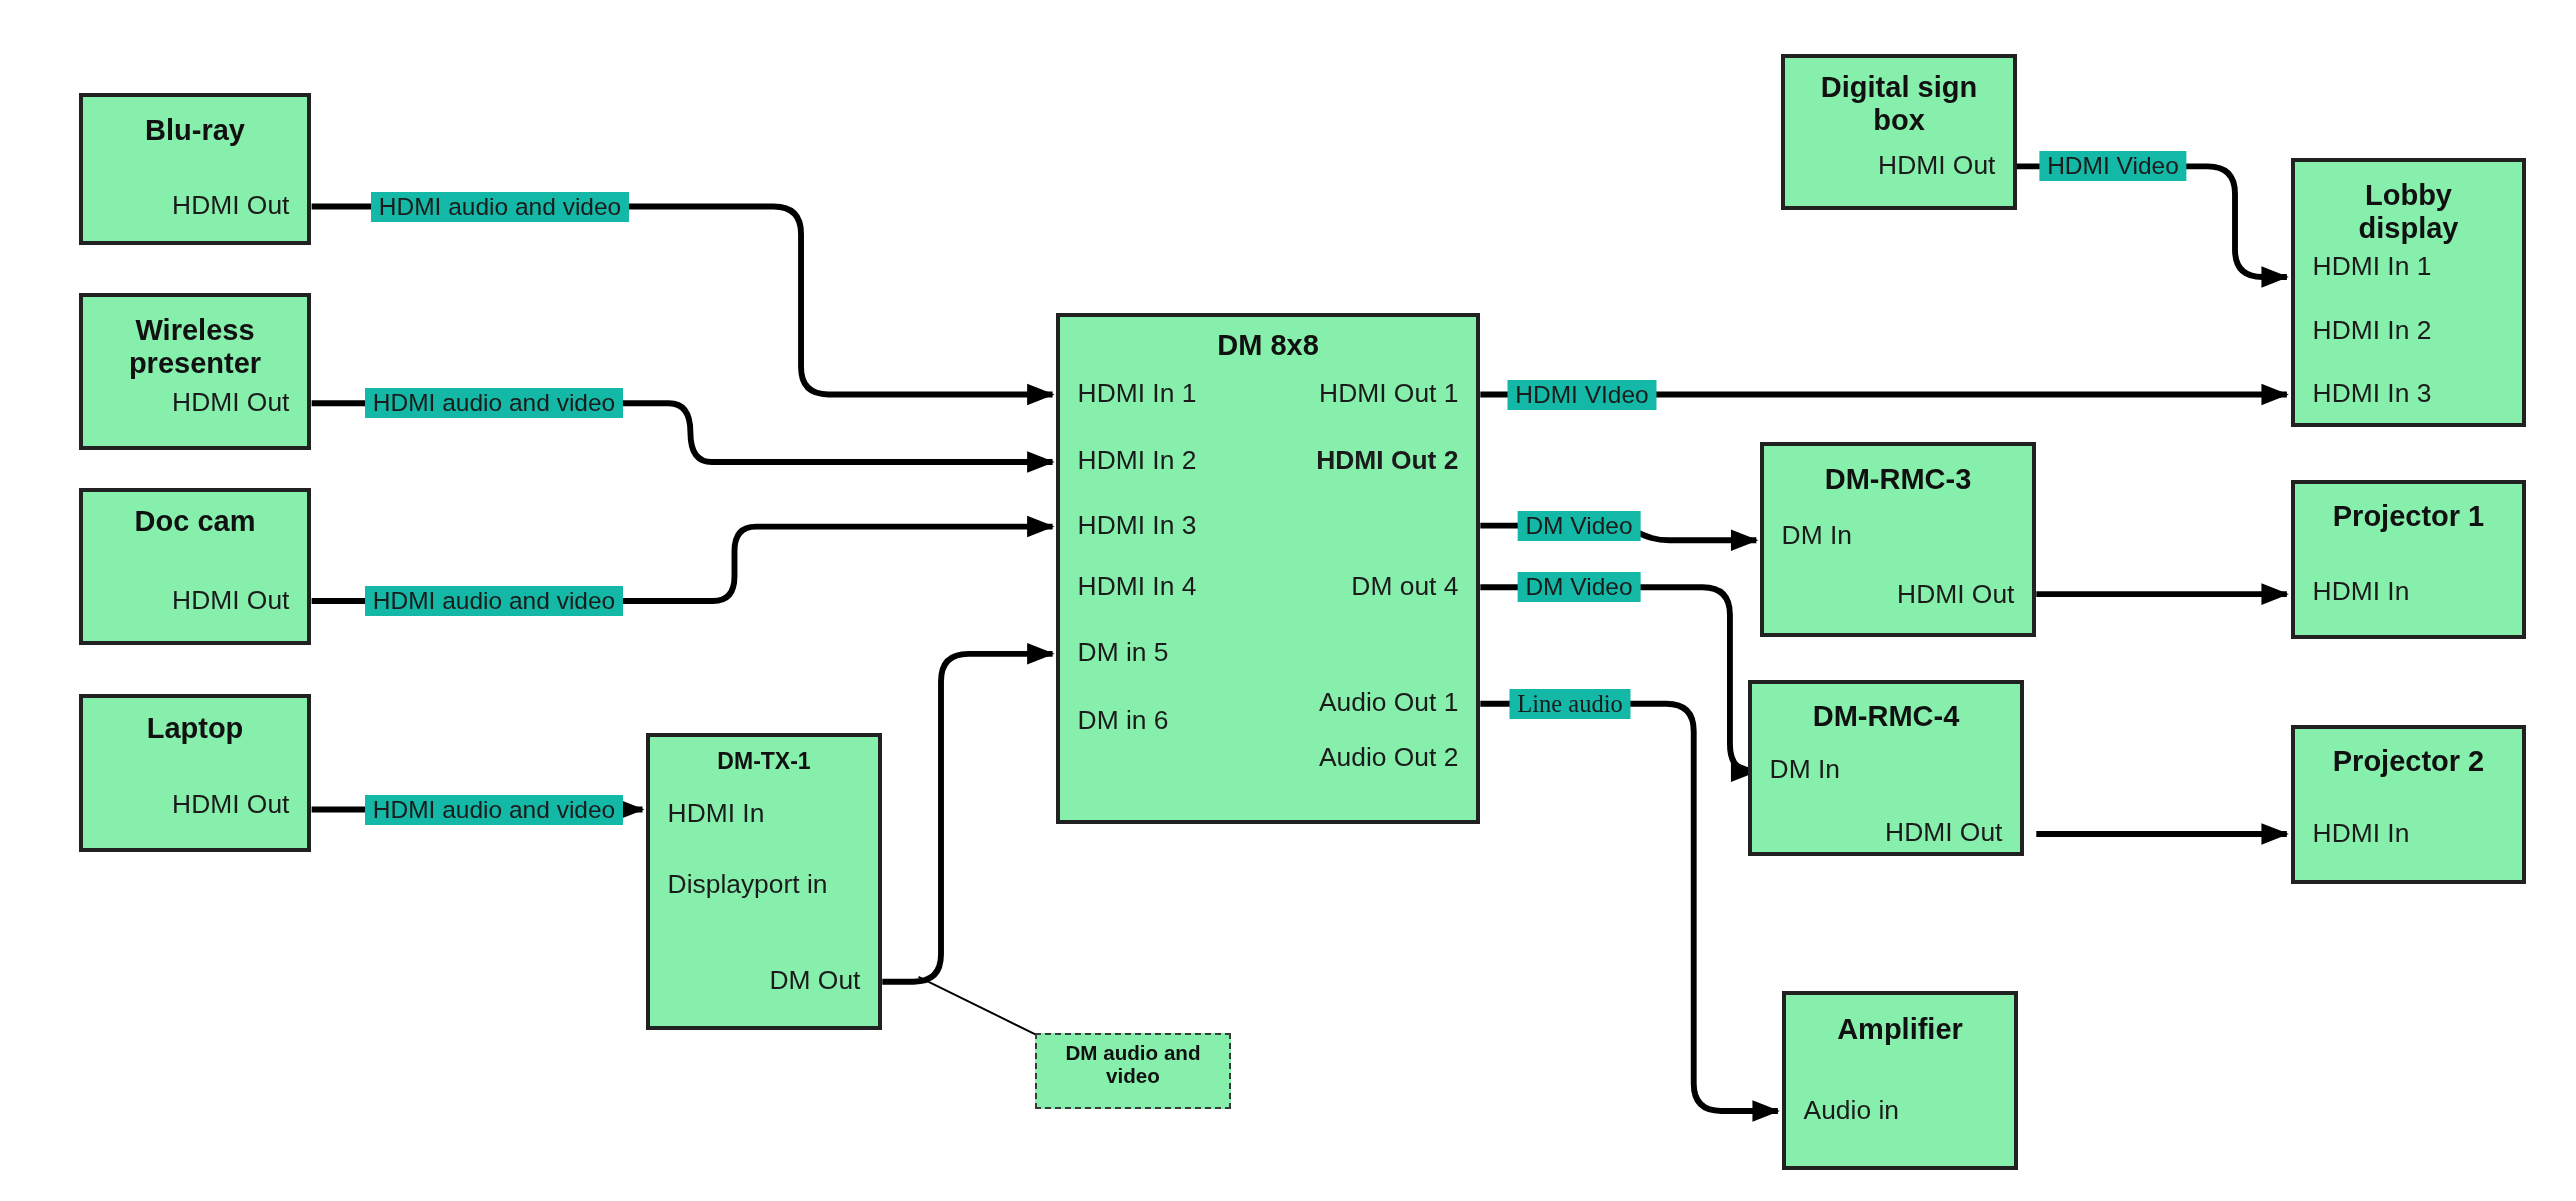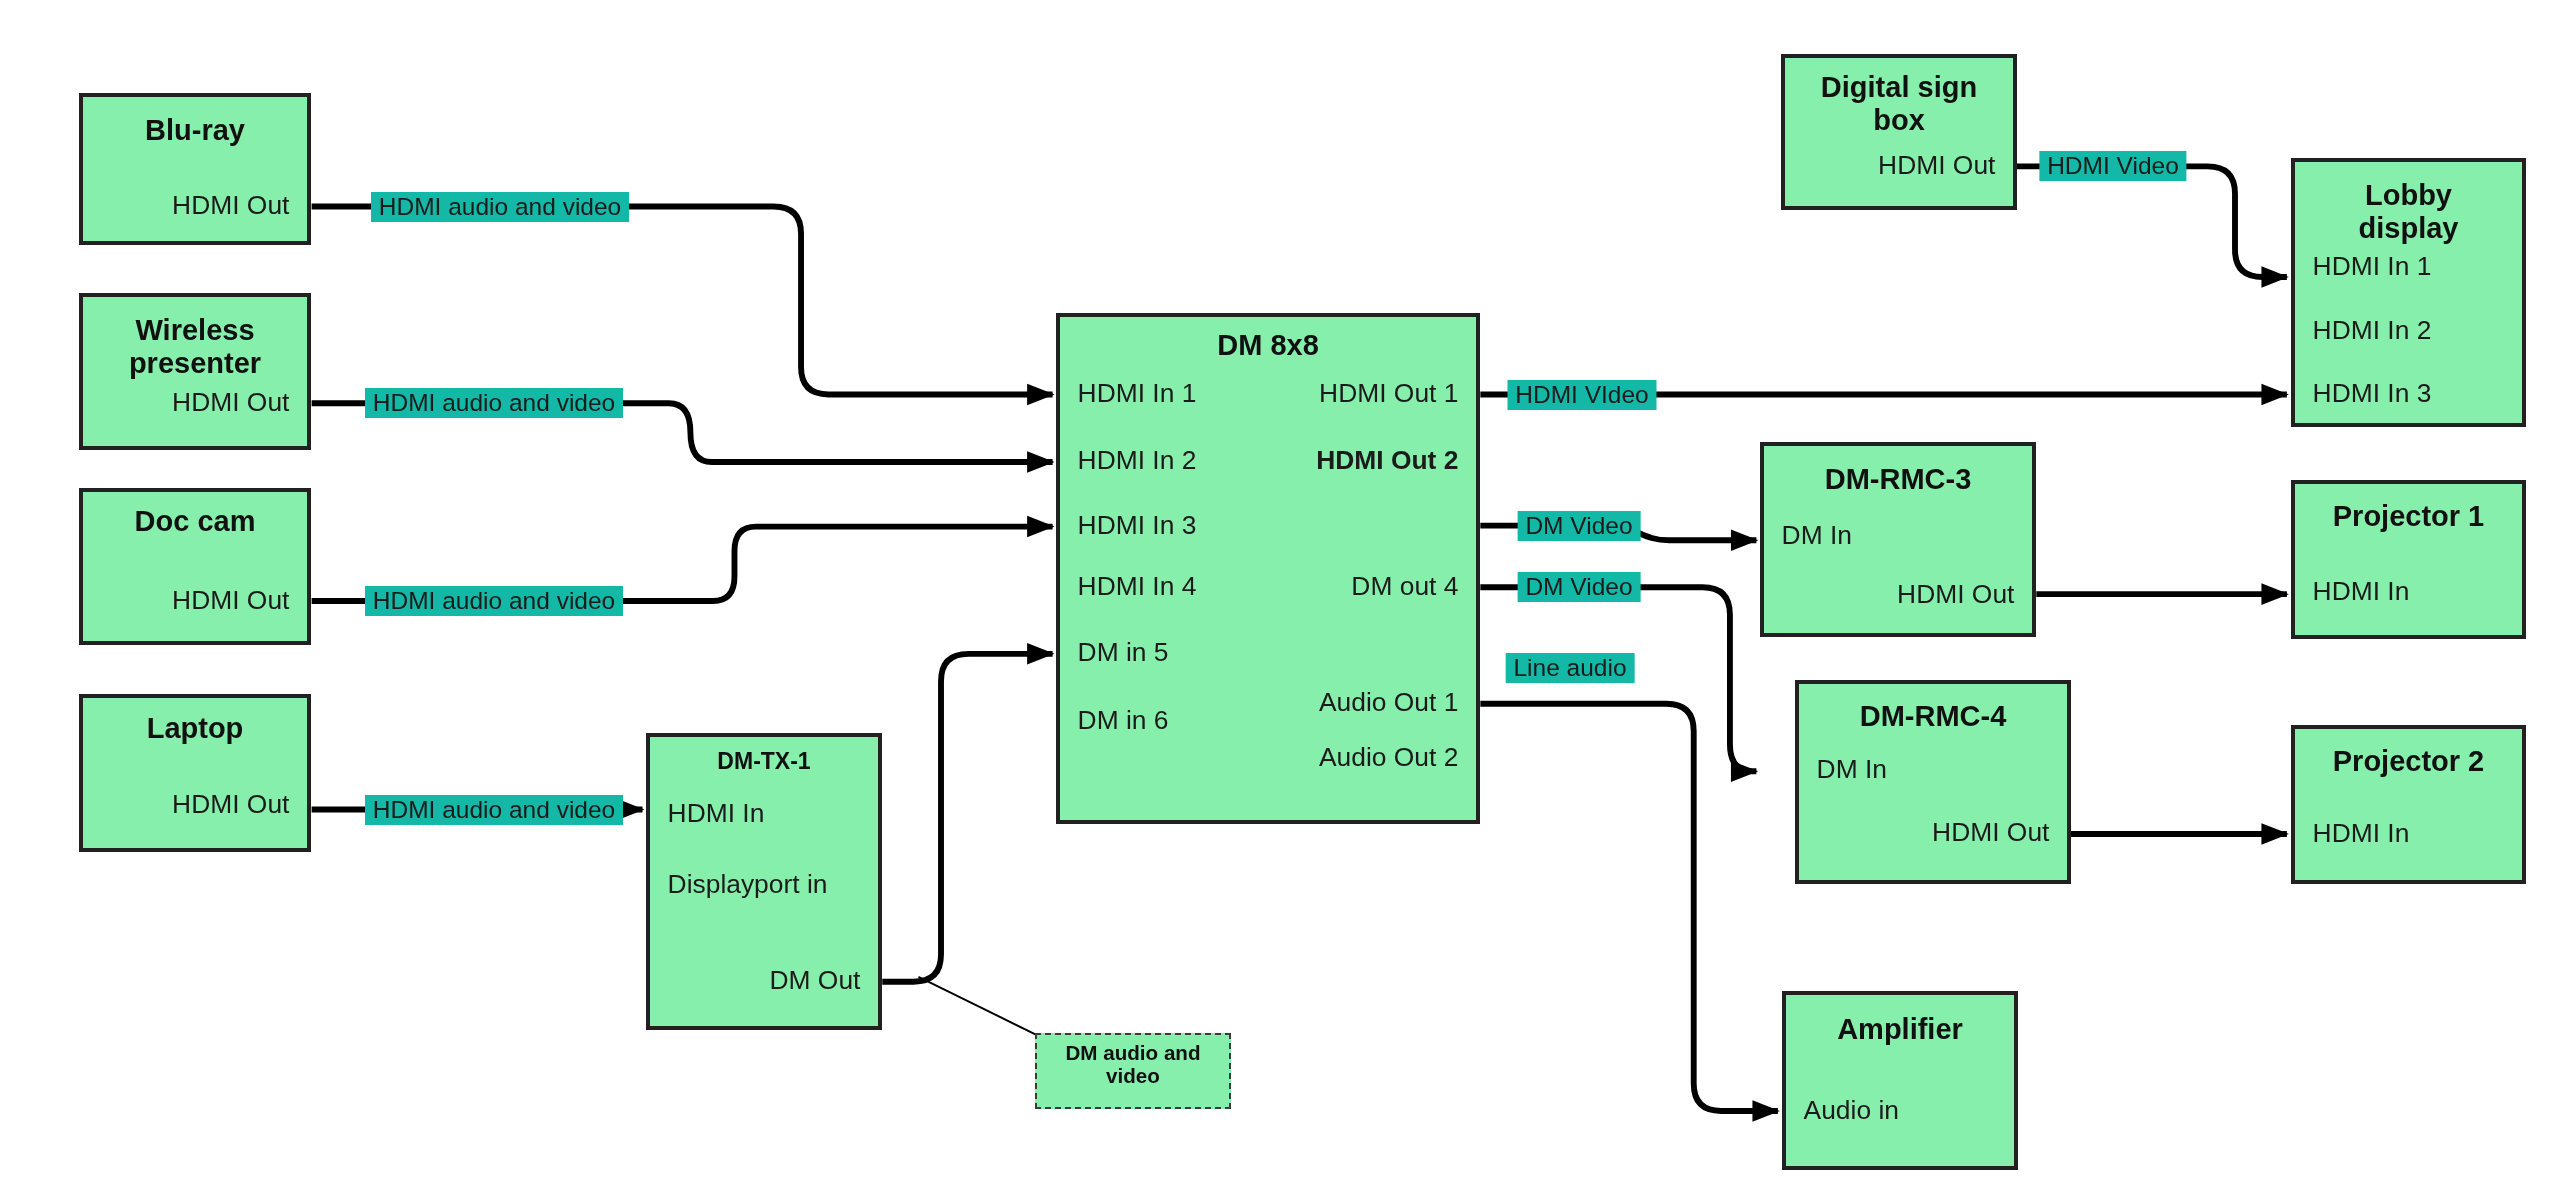--- a/index.html
+++ b/index.html
@@ -138,21 +138,21 @@
       <div class="port left" style="top: 153px;">HDMI In 2</div>
       <div class="port left" style="top: 216px;">HDMI In 3</div>
     </div>
     <div class="node" style="left: 1760px; top: 442px; width: 276px; height: 195px;">
       <div class="node-title" style="font-size: 29px; line-height: 33px; top: 16.6px;">
         <span class="tline">DM-RMC-3</span>
       </div>
       <div class="port left" style="top: 74px;">DM In</div>
       <div class="port right" style="top: 133px;">HDMI Out</div>
     </div>
-    <div class="node" style="left: 1795px; top: 680px; width: 276px; height: 204px;">
+    <div class="node" style="left: 1748px; top: 680px; width: 276px; height: 176px;">
       <div class="node-title" style="font-size: 29px; line-height: 33px; top: 15.7px;">
         <span class="tline">DM-RMC-4</span>
       </div>
       <div class="port left" style="top: 70px;">DM In</div>
       <div class="port right" style="top: 133px;">HDMI Out</div>
     </div>
     <div class="node" style="left: 2291px; top: 480px; width: 235px; height: 159px;">
       <div class="node-title" style="font-size: 29px; line-height: 33px; top: 15.7px;">
         <span class="tline">Projector 1</span>
       </div>
@@ -176,16 +176,16 @@
       </div>
       <div class="port left" style="top: 100px;">Audio in</div>
     </div>
     <div class="wire-label" style="left: 500px; top: 207px;">HDMI audio and video</div>
     <div class="wire-label" style="left: 494px; top: 403px;">HDMI audio and video</div>
     <div class="wire-label" style="left: 494px; top: 601px;">HDMI audio and video</div>
     <div class="wire-label" style="left: 494px; top: 810px;">HDMI audio and video</div>
     <div class="wire-label" style="left: 1582px; top: 395px;">HDMI VIdeo</div>
     <div class="wire-label" style="left: 1579px; top: 526px;">DM Video</div>
     <div class="wire-label" style="left: 1579px; top: 587px;">DM Video</div>
-    <div class="wire-label" style="left: 1570px; top: 668px;">Line audio</div>
+    <div class="wire-label" style="left: 1570px; top: 704px; font-family: Liberation Serif, serif;">Line audio</div>
     <div class="wire-label" style="left: 2113px; top: 166px;">HDMI Video</div>
   </div>
 
 
 </body></html>

